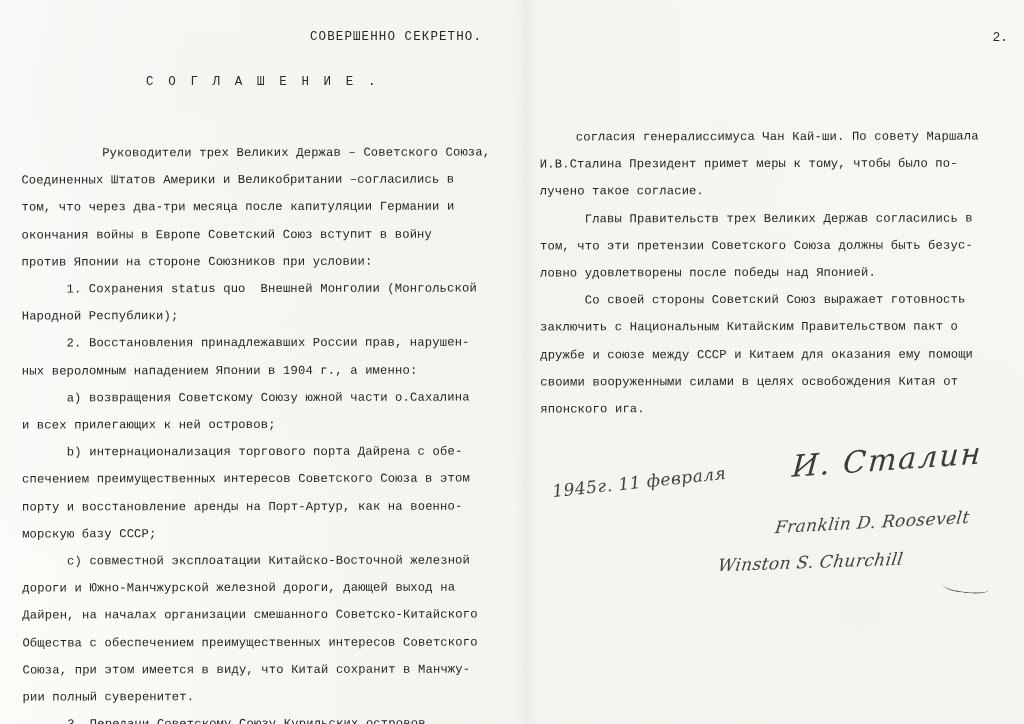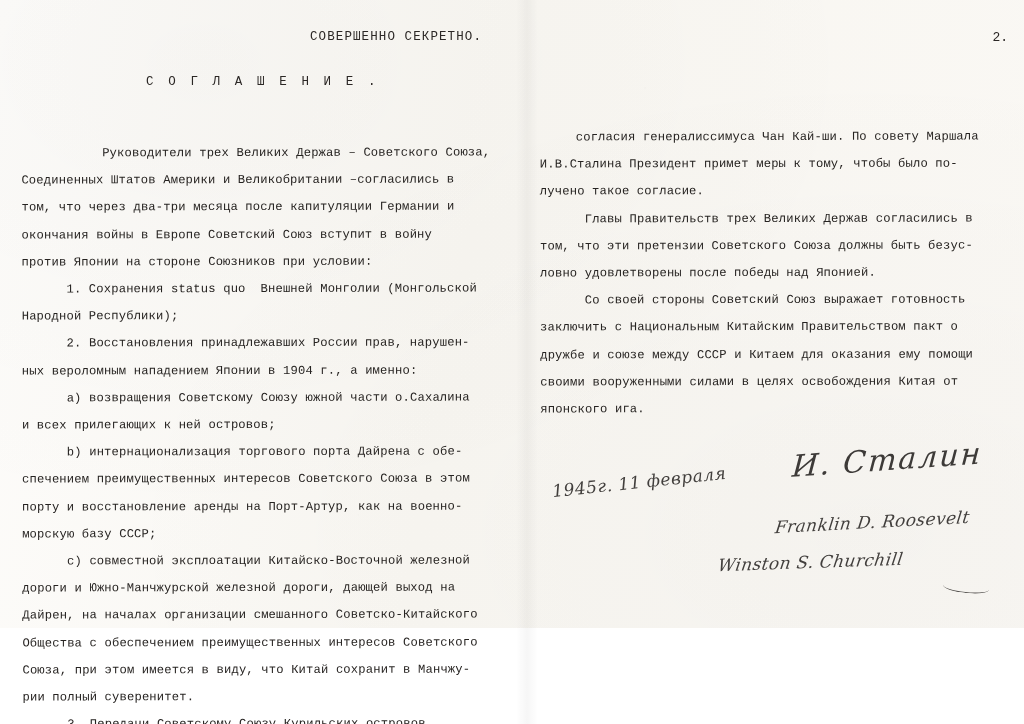--- a/index.html
+++ b/index.html
@@ -10,21 +10,21 @@
   body {
     width: 1024px;
     height: 724px;
     overflow: hidden;
     font-family: "Liberation Mono", "DejaVu Sans Mono", monospace;
     color: #222020;
   }
   #page {
     position: relative;
     width: 1024px;
-    height: 628px;
+    height: 724px;
     background: #fbfaf7;
     background-image:
       radial-gradient(ellipse at 20% 10%, rgba(0,0,0,0.018), rgba(0,0,0,0) 60%),
       radial-gradient(ellipse at 85% 85%, rgba(0,0,0,0.02), rgba(0,0,0,0) 65%),
       linear-gradient(100deg, #fdfcfa 0%, #f8f6f1 45%, #faf8f4 100%);
   }
   
   #fold {
     position: absolute;
     left: 516px;

